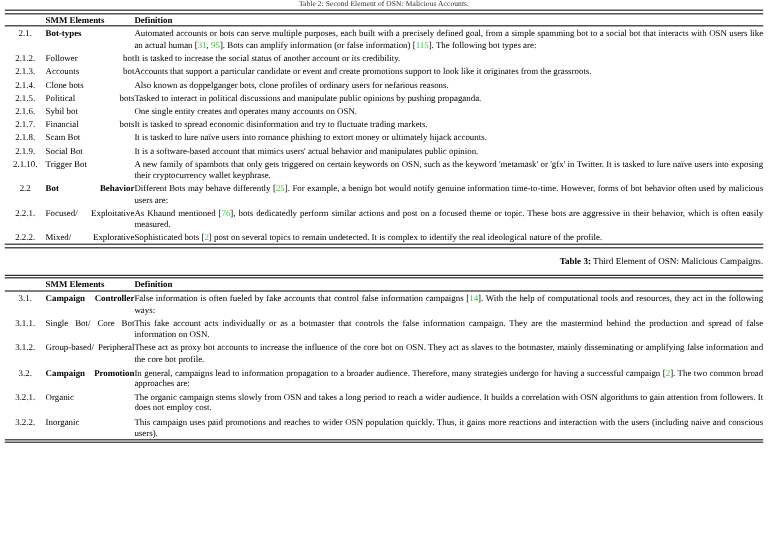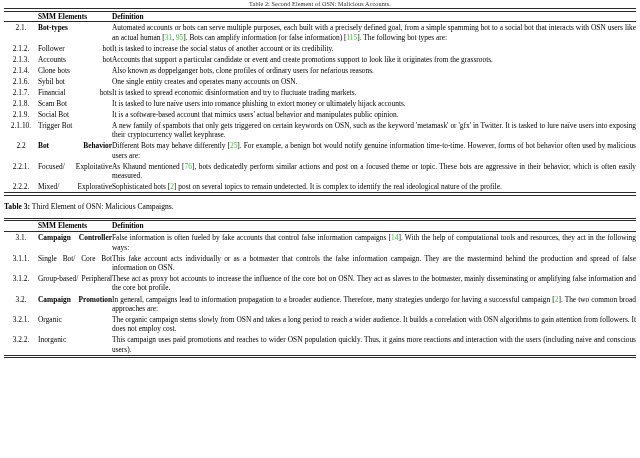--- a/index.html
+++ b/index.html
@@ -40,21 +40,21 @@
 
   td.num{text-align:center;padding-right:3px;white-space:nowrap;font-size:7.3px;}
   td.lbl{padding-left:2px;padding-right:5px;text-align:justify;text-align-last:justify;hyphens:none;}
   td.lbl.plain{text-align:center;text-align-last:left;}
   td.def{padding-left:4px;padding-right:1px;text-align:justify;}
   tr.row > td{padding-top:1.2px;padding-bottom:0.4px;}
   .b{font-weight:bold;}
   .cite{color:#33cc33;}
 
   .caption{
-    text-align:left;font-size:7.6px;line-height:11px;
+    text-align:right;font-size:7.6px;line-height:11px;
     padding:5.5px 0 5.5px 0;
   }
   .caption .cap-b{font-weight:bold;}
 </style>
 </head>
 <body>
 
 <div class="page">
 
   <div class="cut-caption">Table 2: Second Element of OSN: Malicious Accounts.</div>
@@ -97,20 +97,25 @@
             <td class="num">2.1.3.</td>
             <td class="lbl">Accounts bot</td>
             <td class="def">Accounts that support a particular candidate or event and create promotions support to look like it originates from the grassroots.</td>
           </tr>
           <tr class="row">
             <td class="num">2.1.4.</td>
             <td class="lbl plain">Clone bots</td>
             <td class="def">Also known as doppelganger bots, clone profiles of ordinary users for nefarious reasons.</td>
           </tr>
           <tr class="row">
+            <td class="num">2.1.5.</td>
+            <td class="lbl">Political bots</td>
+            <td class="def">Tasked to interact in political discussions and manipulate public opinions by pushing propaganda.</td>
+          </tr>
+          <tr class="row">
             <td class="num">2.1.6.</td>
             <td class="lbl plain">Sybil bot</td>
             <td class="def">One single entity creates and operates many accounts on OSN.</td>
           </tr>
           <tr class="row">
             <td class="num">2.1.7.</td>
             <td class="lbl">Financial bots</td>
             <td class="def">It is tasked to spread economic disinformation and try to fluctuate trading markets.</td>
           </tr>
           <tr class="row">

